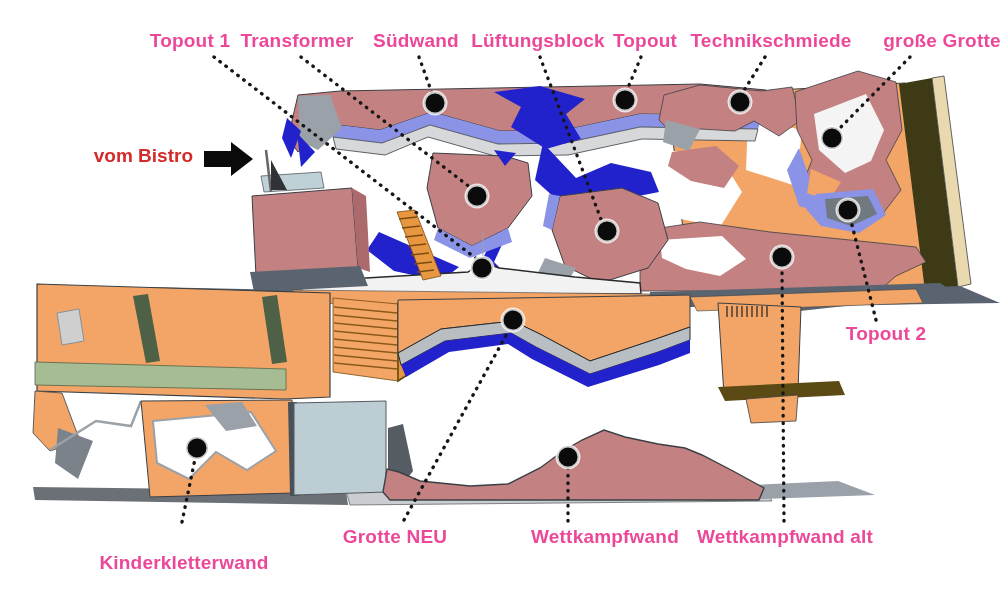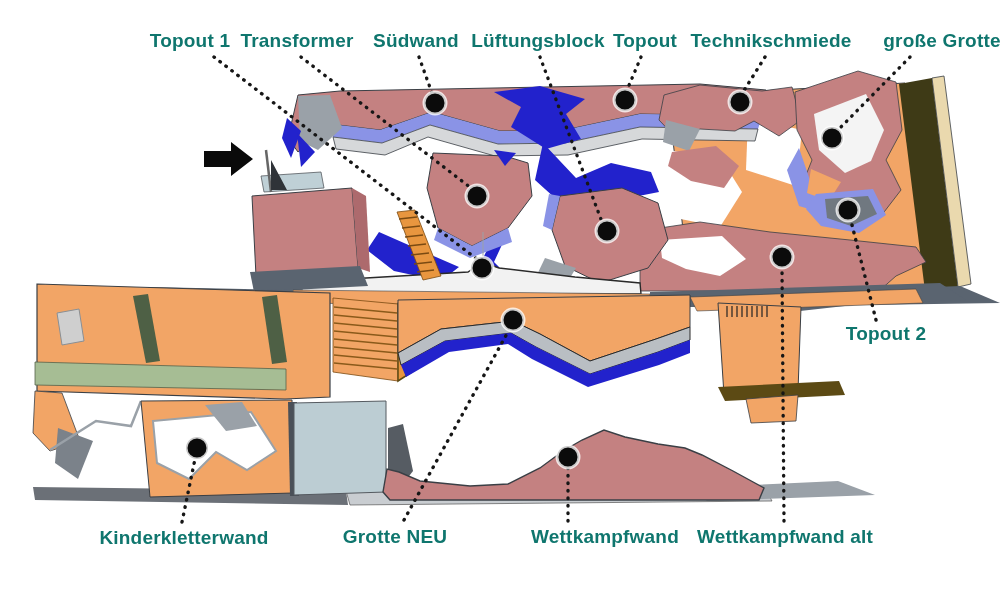--- a/index.html
+++ b/index.html
@@ -1,19 +1,19 @@
 <!DOCTYPE html>
 <html><head>
 <meta charset="utf-8">
 <style>
   html,body{margin:0;padding:0;background:#fff;}
   .canvas{position:relative;width:1000px;height:600px;background:#ffffff;overflow:hidden;
           font-family:"Liberation Sans",sans-serif;}
   svg.art{position:absolute;left:0;top:0;}
-  .map-label{position:absolute;transform:translate(-50%,-50%);color:#0f766e;
+  .map-label{position:absolute;transform:translate(-50%,-50%);color:#ec4899;
              font-weight:700;font-size:19px;white-space:nowrap;letter-spacing:0.2px;}
   .entrance-label{position:absolute;left:30px;top:144px;width:163px;text-align:right;
                   color:#d32b2b;font-weight:700;font-size:19px;line-height:23px;white-space:nowrap;}
   .dot{fill:#0b0b0b;stroke:rgba(255,255,255,0.78);stroke-width:3px;}
   .leader{stroke:#161616;stroke-width:3.4;fill:none;stroke-dasharray:0.5 7;stroke-linecap:round;}
 </style>
 </head>
 <body>
 
 <div class="canvas">
@@ -173,29 +173,30 @@
         <line x1="404" y1="520" x2="509" y2="330" class="leader"></line>
         <circle cx="513" cy="320" r="11" class="dot"></circle>
         <line x1="568" y1="521" x2="568" y2="468" class="leader"></line>
         <circle cx="568" cy="457" r="11" class="dot"></circle>
         <line x1="784" y1="521" x2="782" y2="268" class="leader"></line>
         <circle cx="782" cy="257" r="11" class="dot"></circle>
       </g>
   </svg>
 
   <div class="entrance-label">
+    <div>vom Bistro</div>
   </div>
 
   <div id="labels">
       <div class="map-label" style="left: 190px; top: 41px;">Topout 1</div>
       <div class="map-label" style="left: 297px; top: 41px;">Transformer</div>
       <div class="map-label" style="left: 416px; top: 41px;">Südwand</div>
       <div class="map-label" style="left: 538px; top: 41px;">Lüftungsblock</div>
       <div class="map-label" style="left: 645px; top: 41px;">Topout</div>
       <div class="map-label" style="left: 771px; top: 41px;">Technikschmiede</div>
       <div class="map-label" style="left: 922px; top: 41px; margin-left: 20px;">große Grotte</div>
       <div class="map-label" style="left: 886px; top: 334px;">Topout 2</div>
-      <div class="map-label" style="left: 184px; top: 538px; text-align: center;">Kinderkletterwand</div>
+      <div class="map-label" style="left: 184px; top: 563px; text-align: center;">Kinderkletterwand</div>
       <div class="map-label" style="left: 395px; top: 537px;">Grotte NEU</div>
       <div class="map-label" style="left: 568px; top: 537px; margin-left: 37px;">Wettkampfwand</div>
       <div class="map-label" style="left: 785px; top: 537px;">Wettkampfwand alt</div>
     </div>
 </div>
 
 </body></html>

